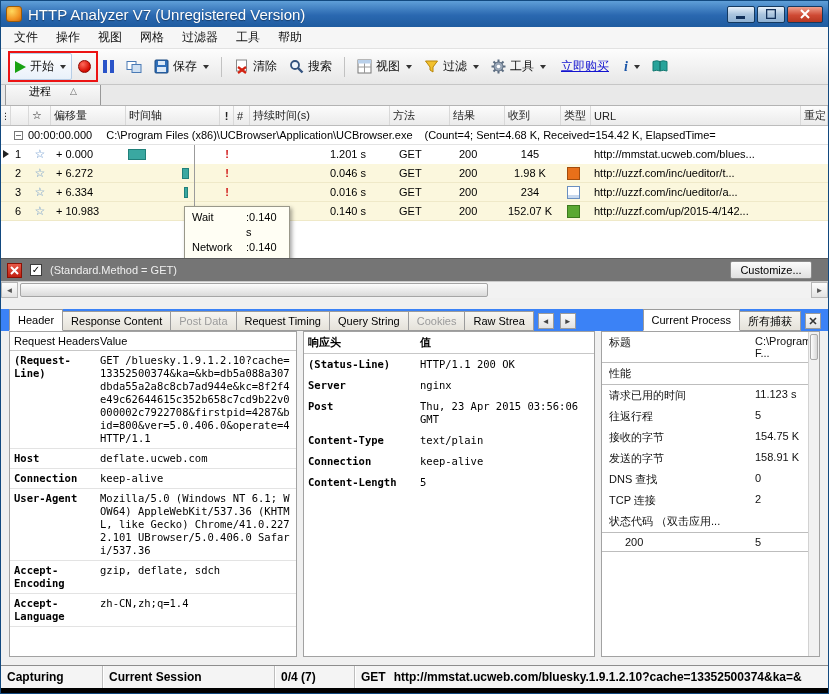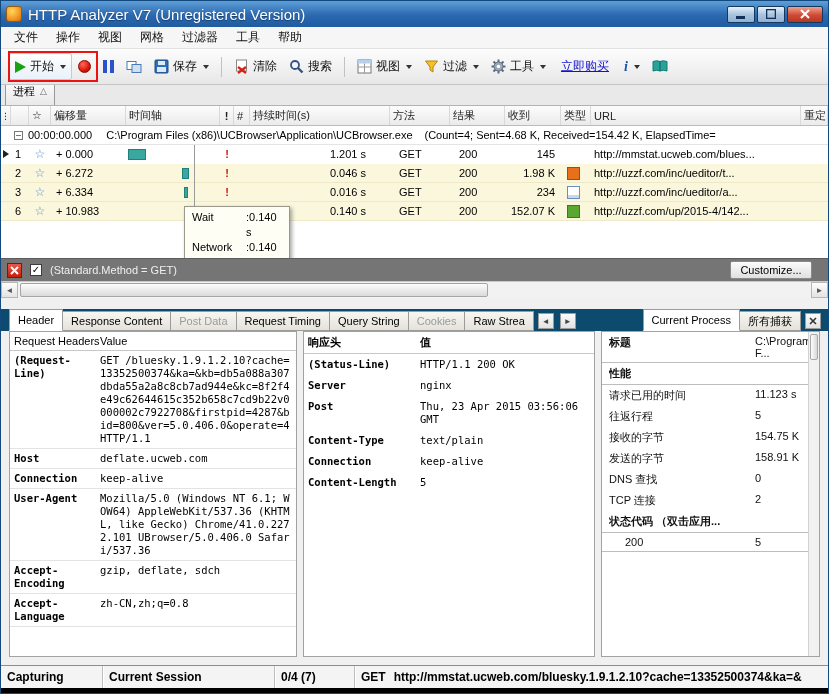--- a/index.html
+++ b/index.html
@@ -28,41 +28,41 @@
   .sep{width:1px;height:20px;background:#c2c2c2;margin:0 6px}
   .i-play{width:0;height:0;border-left:11px solid #18a213;border-top:6px solid transparent;border-bottom:6px solid transparent}
   .i-record{width:13px;height:13px;border-radius:50%;background:radial-gradient(circle at 35% 30%,#ff6a5a,#d30b00 70%);border:1px solid #8d0700}
   .i-pause{width:11px;height:13px;border-left:4px solid #2a53c8;border-right:4px solid #2a53c8}
   .i-info{font-family:"Liberation Serif","DejaVu Serif",serif;font-style:italic;font-weight:bold;color:#1a55a8;font-size:14px;line-height:14px}
   .buy{color:#1313cf;font-weight:normal;text-decoration:underline;margin:0 9px;white-space:nowrap;cursor:pointer}
   .annotation{position:absolute;left:7px;top:2px;width:90px;height:31px;border:2px solid #ec1313;z-index:40;pointer-events:none}
 
   
   .proc-strip{height:21px;background:#e9e9e9;border-bottom:1px solid #b3b3b3;display:flex;align-items:flex-end;padding-left:4px}
-  .proc-tab{height:29px;padding:0 7px;background:linear-gradient(#ffffff,#e9e9e9);border:1px solid #989898;border-bottom:none;font-size:11px;display:flex;align-items:center;gap:5px}
+  .proc-tab{height:29px;padding:0 23px;background:linear-gradient(#ffffff,#e9e9e9);border:1px solid #989898;border-bottom:none;font-size:11px;display:flex;align-items:center;gap:19px}
   .sort-tri{font-size:9px;color:#666}
 
   
   .grid{position:relative;height:152px;background:#fff;font-size:11px;overflow:hidden}
   .grow{display:grid;grid-template-columns:10px 18px 22px 75px 94px 14px 16px 140px 60px 55px 56px 30px 210px 27px;align-items:center}
   .ghead{height:20px;background:linear-gradient(#fcfcfc,#ebebeb);border-bottom:1px solid #bcbcbc}
   .ghead>div{border-right:1px solid #d9d9d9;height:100%;display:flex;align-items:center;padding:0 3px;white-space:nowrap;overflow:hidden;color:#222}
   .grip{color:#9a9a9a;font-size:9px;justify-content:center}
   .star-h{color:#8fa7c4;font-size:11px}
   .warn-h{color:#c81616;font-weight:bold;justify-content:center}
   .grow-data{height:19px;white-space:nowrap}
   .grow-data>div{overflow:hidden;height:19px;line-height:19px}
   .r-white{background:#fff}
   .r-yellow{background:#fbf7dd;border-bottom:1px solid #efe9c8}
   .c-no{padding-left:4px}
   .c-star{text-align:center;color:#5f8fc9;font-size:12px}
   .c-offset{padding-left:5px}
   .c-dur{text-align:right;padding-right:24px}
   .c-method,.c-result{padding-left:9px}
-  .c-recv{text-align:right;padding-right:6px}
+  .c-recv{text-align:center;padding-right:6px}
   .c-url{padding-left:3px;text-overflow:ellipsis}
   .warn{color:#cf1414;font-weight:bold;display:block;text-align:center}
   .rowptr{display:block;margin:5px auto 0;width:0;height:0;border-left:6px solid #222;border-top:4px solid transparent;border-bottom:4px solid transparent}
   .c-tl{position:relative}
   .tlbar{position:absolute;top:4px;height:11px;background:#3aa8a1;border:1px solid #20807a}
   .tl0{left:2px;width:18px}
   .tl1{left:56px;width:7px}
   .tl2{left:58px;width:4px}
   .tl3{left:66px;width:12px}
   .cursorline{position:absolute;left:193px;top:39px;width:1px;height:76px;background:#9b9b9b}
@@ -85,21 +85,21 @@
   .customize{width:82px;height:18px;margin-right:10px;font-size:11px;font-family:inherit;background:linear-gradient(#fbfbfb,#e0e0e0);border:1px solid #8a8a8a;border-radius:2px}
 
   
   .hscroll{height:17px;background:#f2f2f2;border-top:1px solid #cacaca;display:flex}
   .sbtn{width:17px;height:100%;background:linear-gradient(#fdfdfd,#e3e3e3);border:1px solid #b7b7b7;font-size:8px;color:#555;display:flex;align-items:center;justify-content:center;flex:0 0 auto}
   .strack{flex:1;position:relative}
   .sthumb{position:absolute;left:2px;top:1px;bottom:1px;width:468px;background:linear-gradient(#fdfdfd,#dadada);border:1px solid #a5a5a5;border-radius:2px}
   .gapstrip{height:11px;background:#f0f0f0}
 
   
-  .dtabs{height:22px;background:#0c4a6e;display:flex;align-items:flex-end;padding-left:8px}
+  .dtabs{height:22px;background:#3b82f6;display:flex;align-items:flex-end;padding-left:8px}
   .tab{height:20px;padding:0 8px;font-size:11px;display:flex;align-items:center;background:linear-gradient(#f7f6f2,#e5e2da);border:1px solid #9b9b9b;margin-right:-1px;white-space:nowrap;position:relative}
   .tab.active{height:22px;background:#fff;border-bottom:1px solid #fff;z-index:2}
   .tab.disabled{color:#9b9b9b}
   .tab-scroll{width:16px;height:16px;margin:0 1px 2px 5px;border:1px solid #9b9b9b;background:linear-gradient(#fbfbfb,#e2e2e2);font-size:8px;color:#444;display:flex;align-items:center;justify-content:center}
   .dspacer{flex:1}
   .close-panel{width:16px;height:16px;margin:0 7px 2px 5px;border:1px solid #9b9b9b;background:linear-gradient(#fbfbfb,#e2e2e2);display:flex;align-items:center;justify-content:center}
 
   
   .panes{height:334px;background:#f0f0f0;display:flex;gap:6px;padding:0 8px 8px;align-items:stretch}
   .pane{background:#fff;border:1px solid #a2a2a2;overflow:hidden;position:relative}
@@ -109,21 +109,21 @@
   .pane-head{display:grid;border-bottom:1px solid #c7c7c7;font-size:11px;padding:3px 4px;color:#000}
   .pane.req .pane-head{grid-template-columns:86px 1fr}
   .pane.resp .pane-head{grid-template-columns:112px 1fr;font-weight:bold}
   .hrow{display:grid;border-bottom:1px solid #e3e3e3;font-family:"DejaVu Sans Mono","Liberation Mono",monospace;font-size:10.5px;line-height:13px;padding:3px 4px}
   .pane.req .hrow{grid-template-columns:86px 1fr}
   .pane.resp .hrow{grid-template-columns:112px 1fr;border-bottom:none;padding:4px}
   .hname{font-weight:bold;padding-right:4px}
   .hval{word-break:break-all;white-space:pre-wrap}
   .srow{display:grid;grid-template-columns:146px 1fr;font-size:11px;padding:3px 7px;color:#111}
   .srow .sname{white-space:nowrap;overflow:hidden}
-  .srow.sect .sname{font-weight:bold}
+  .srow.sect .sname{font-weight:normal}
   .srow.b{border-bottom:1px solid #bdbdbd}
   .srow.indent .sname{padding-left:16px}
   .vscroll{position:absolute;right:0;top:0;bottom:0;width:11px;background:#f1f1f1;border-left:1px solid #d2d2d2}
   .vthumb{position:absolute;left:1px;right:1px;top:2px;height:26px;background:linear-gradient(90deg,#fdfdfd,#d8d8d8);border:1px solid #a8a8a8;border-radius:2px}
 
   
   .statusbar{height:23px;background:#f4f4f4;border-top:1px solid #8d8d8d;display:flex;align-items:center;font-size:12px;font-weight:bold;color:#000}
   .sseg{padding:0 6px;height:100%;display:flex;align-items:center;border-right:1px solid #bdbdbd;box-shadow:1px 0 0 #fff;white-space:nowrap;overflow:hidden}
   .sseg.s1{width:102px}
   .sseg.s2{width:172px}
@@ -455,21 +455,21 @@
       <div class="hrow">
           <span class="hname">User-Agent</span>
           <span class="hval">Mozilla/5.0 (Windows NT 6.1; WOW64) AppleWebKit/537.36 (KHTML, like Gecko) Chrome/41.0.2272.101 UBrowser/5.0.406.0 Safari/537.36</span>
         </div>
       <div class="hrow">
           <span class="hname">Accept-Encoding</span>
           <span class="hval">gzip, deflate, sdch</span>
         </div>
       <div class="hrow">
           <span class="hname">Accept-Language</span>
-          <span class="hval">zh-CN,zh;q=0.8</span>
+          <span class="hval">zh-CN,zh;q=1.4</span>
         </div>
     </div>
 
     <div class="pane resp">
       <div class="pane-head">
         <span>响应头</span>
         <span>值</span>
       </div>
       <div class="hrow">
           <span class="hname">(Status-Line)</span>

